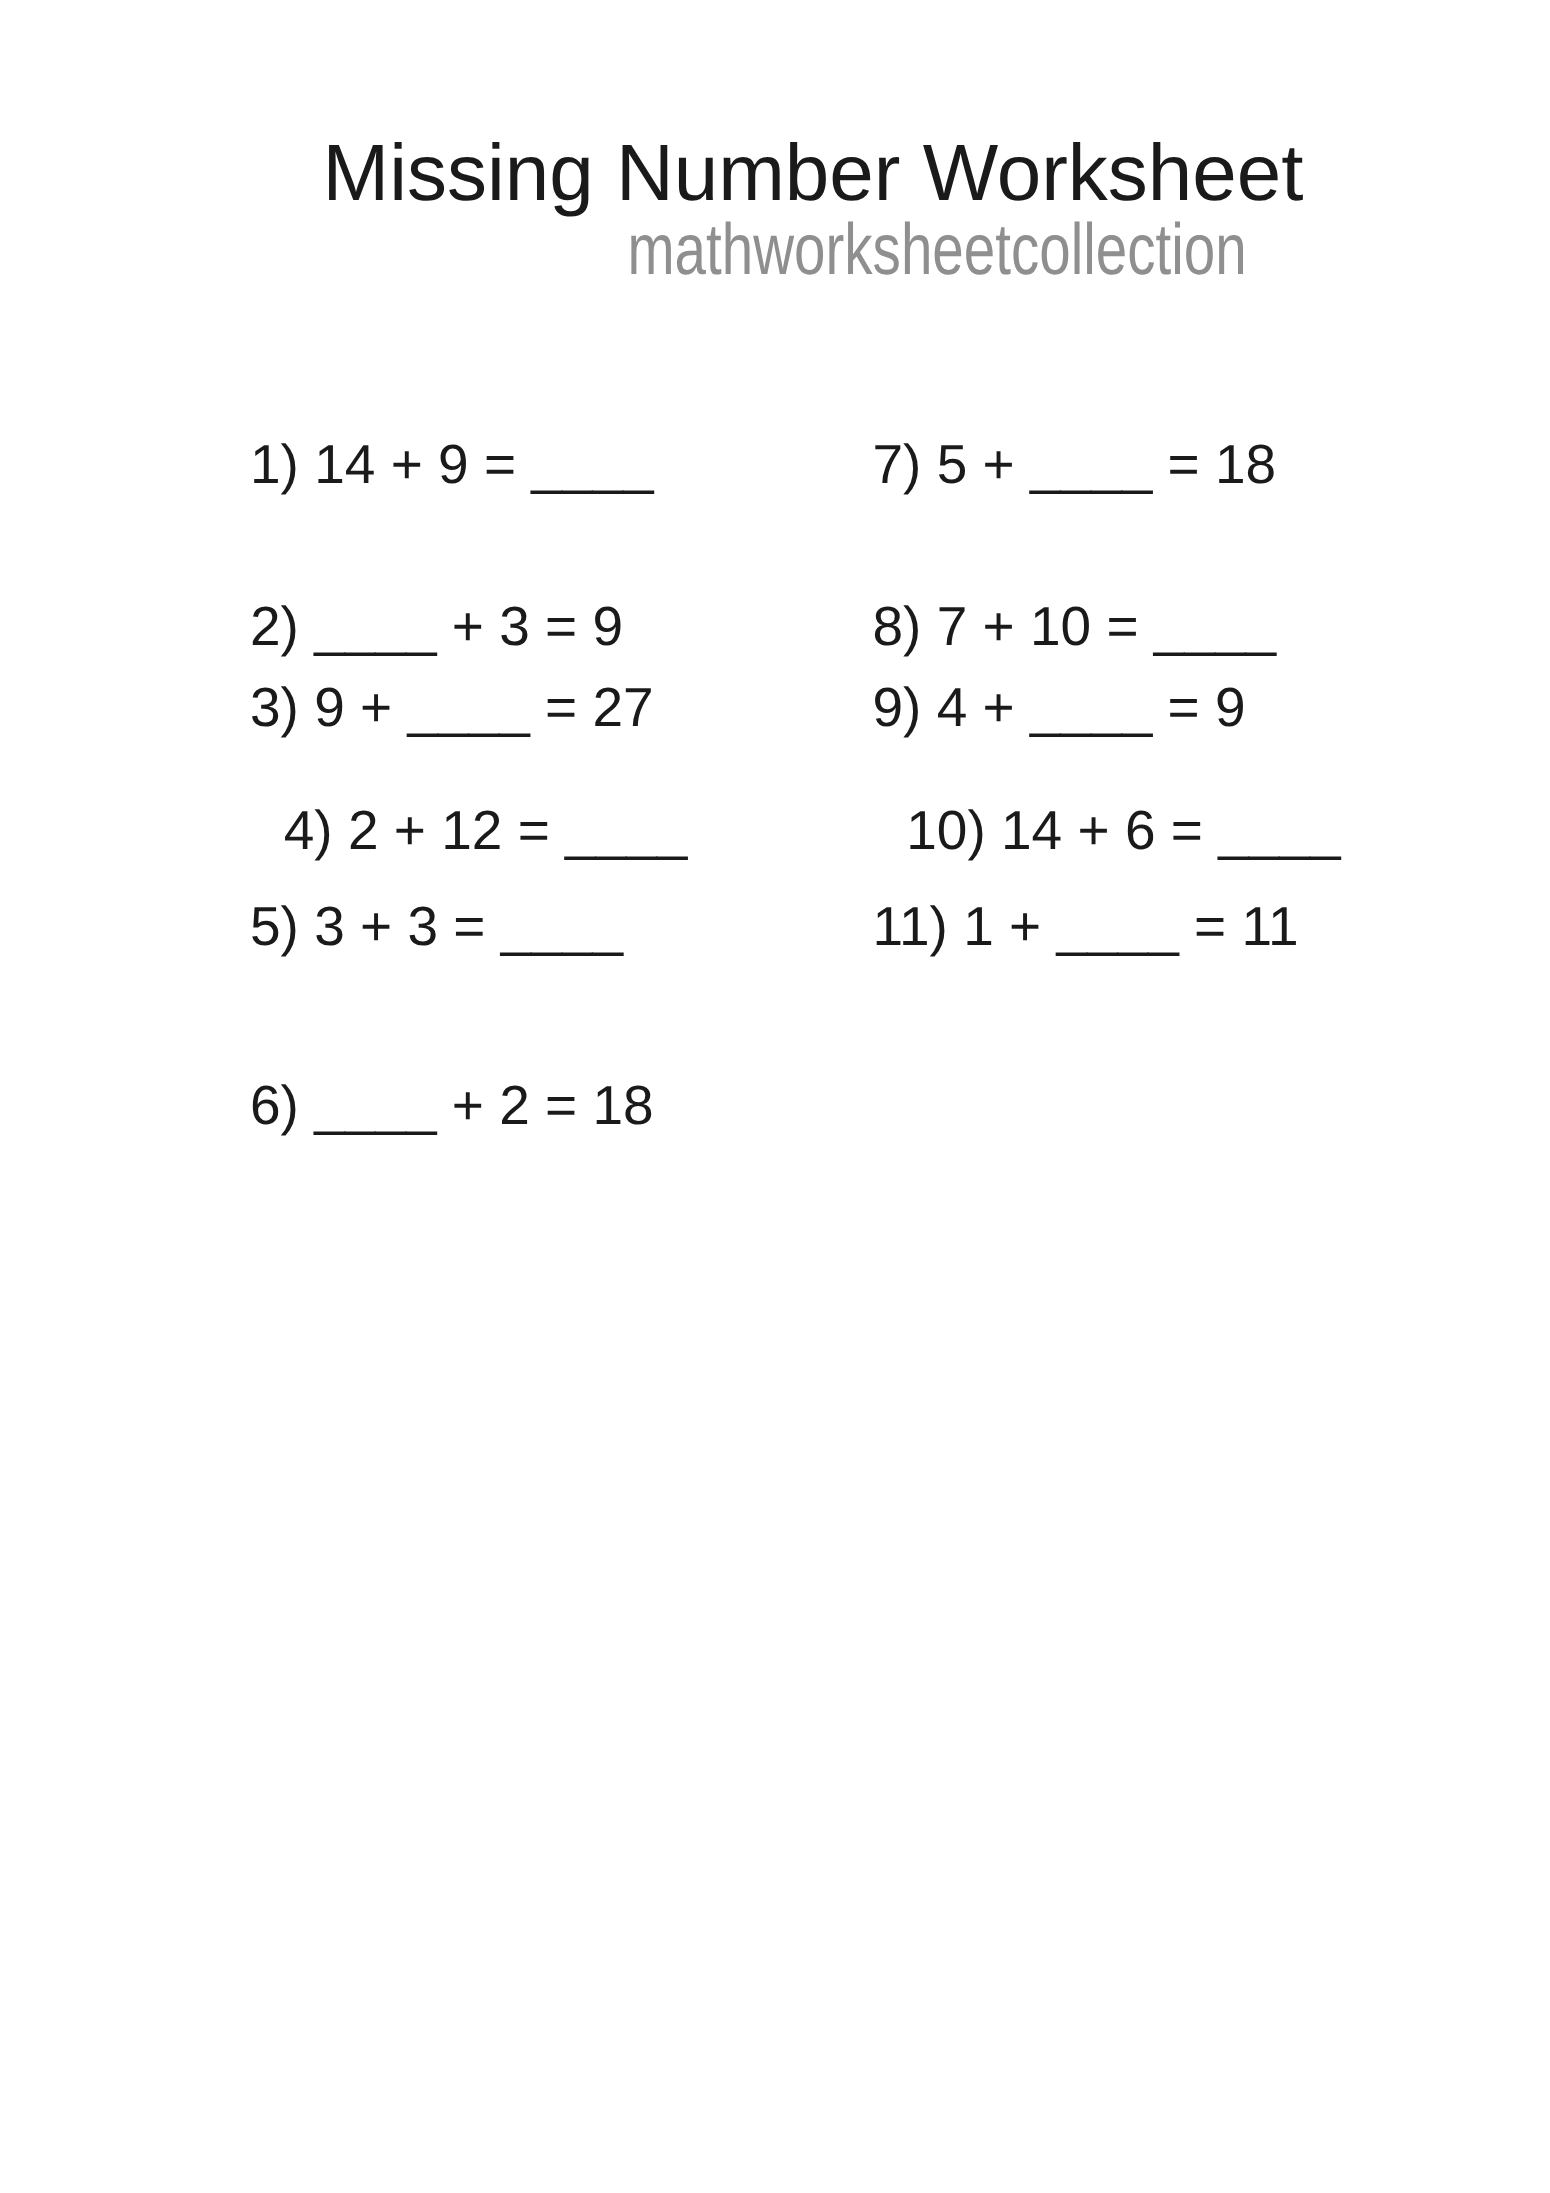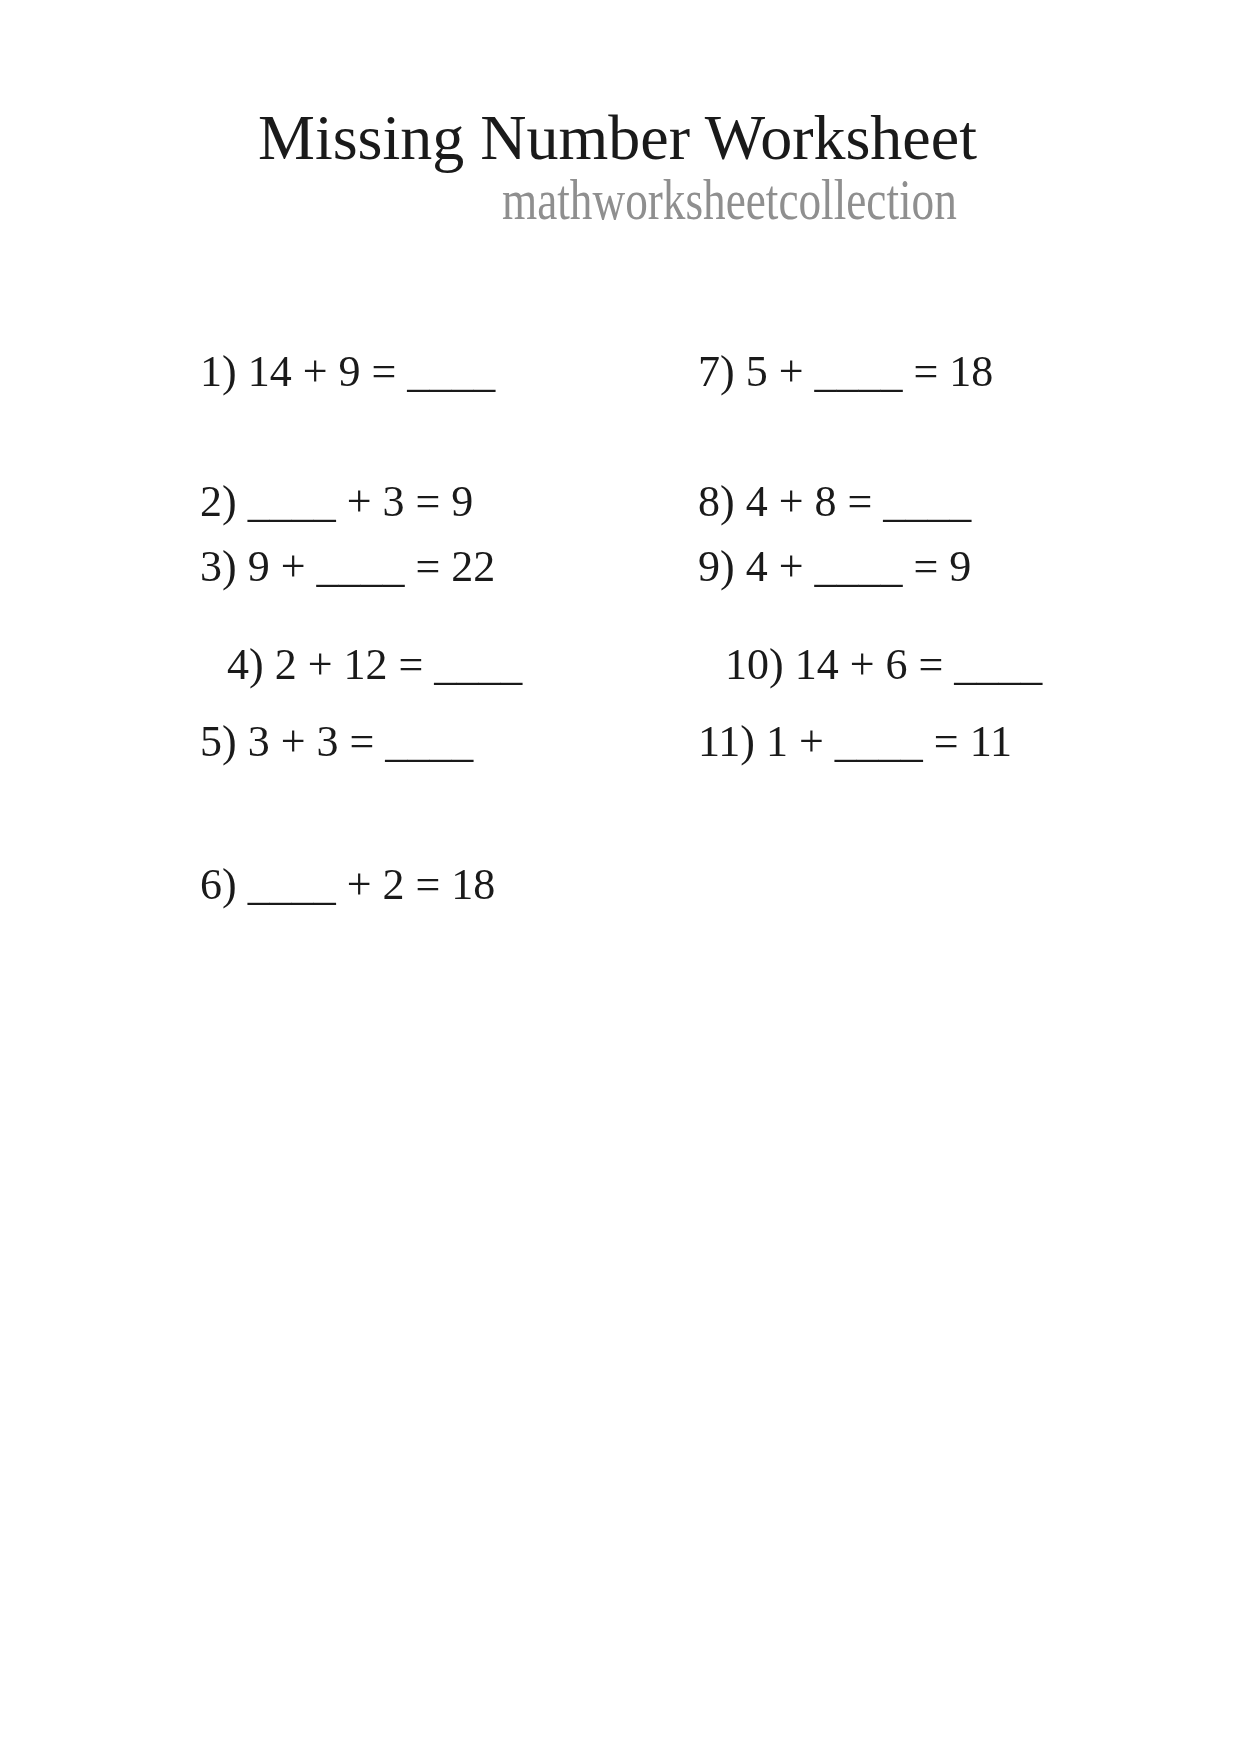--- a/index.html
+++ b/index.html
@@ -6,21 +6,21 @@
     margin: 0;
     padding: 0;
     background: #ffffff;
   }
   .page {
     position: relative;
     width: 1240px;
     height: 1754px;
     background: #ffffff;
     overflow: hidden;
-    font-family: Liberation Serif, serif;
+    font-family: Liberation Sans, sans-serif;
     color: #1a1a1a;
   }
   .title {
     position: absolute;
     left: 258px;
     top: 106px;
     margin: 0;
     font-size: 64px;
     font-weight: normal;
     line-height: 1;
@@ -64,27 +64,27 @@
 
 <div class="page">
 
   <h1 class="title">Missing Number Worksheet</h1>
 
   <div class="subtitle">mathworksheetcollection</div>
 
   <div class="col col-left">
     <div class="problem">1) 14 + 9 = ____</div>
     <div class="problem">2) ____ + 3 = 9</div>
-    <div class="problem">3) 9 + ____ = 22</div>
+    <div class="problem">3) 9 + ____ = 27</div>
     <div class="problem">4) 2 + 12 = ____</div>
     <div class="problem">5) 3 + 3 = ____</div>
     <div class="problem">6) ____ + 2 = 18</div>
   </div>
 
   <div class="col col-right">
     <div class="problem">7) 5 + ____ = 18</div>
-    <div class="problem">8) 4 + 8 = ____</div>
+    <div class="problem">8) 7 + 10 = ____</div>
     <div class="problem">9) 4 + ____ = 9</div>
     <div class="problem">10) 14 + 6 = ____</div>
     <div class="problem">11) 1 + ____ = 11</div>
   </div>
 
 </div>
 
 </body></html>

